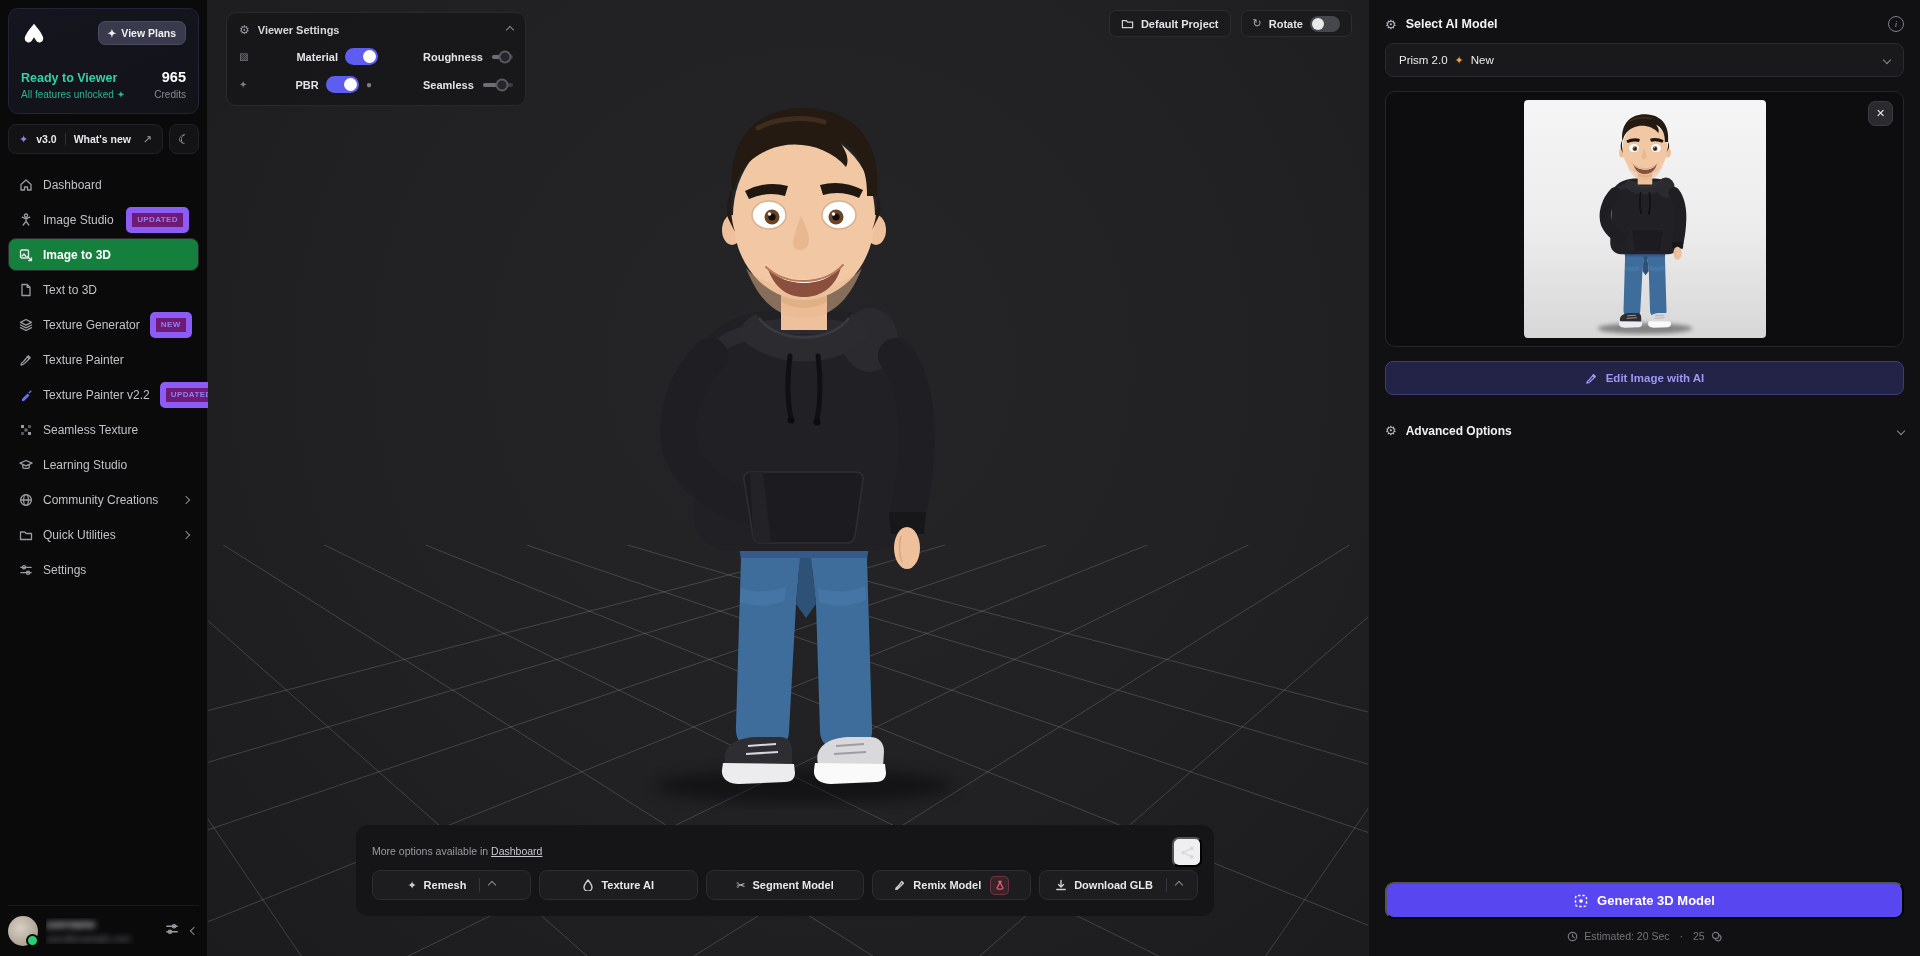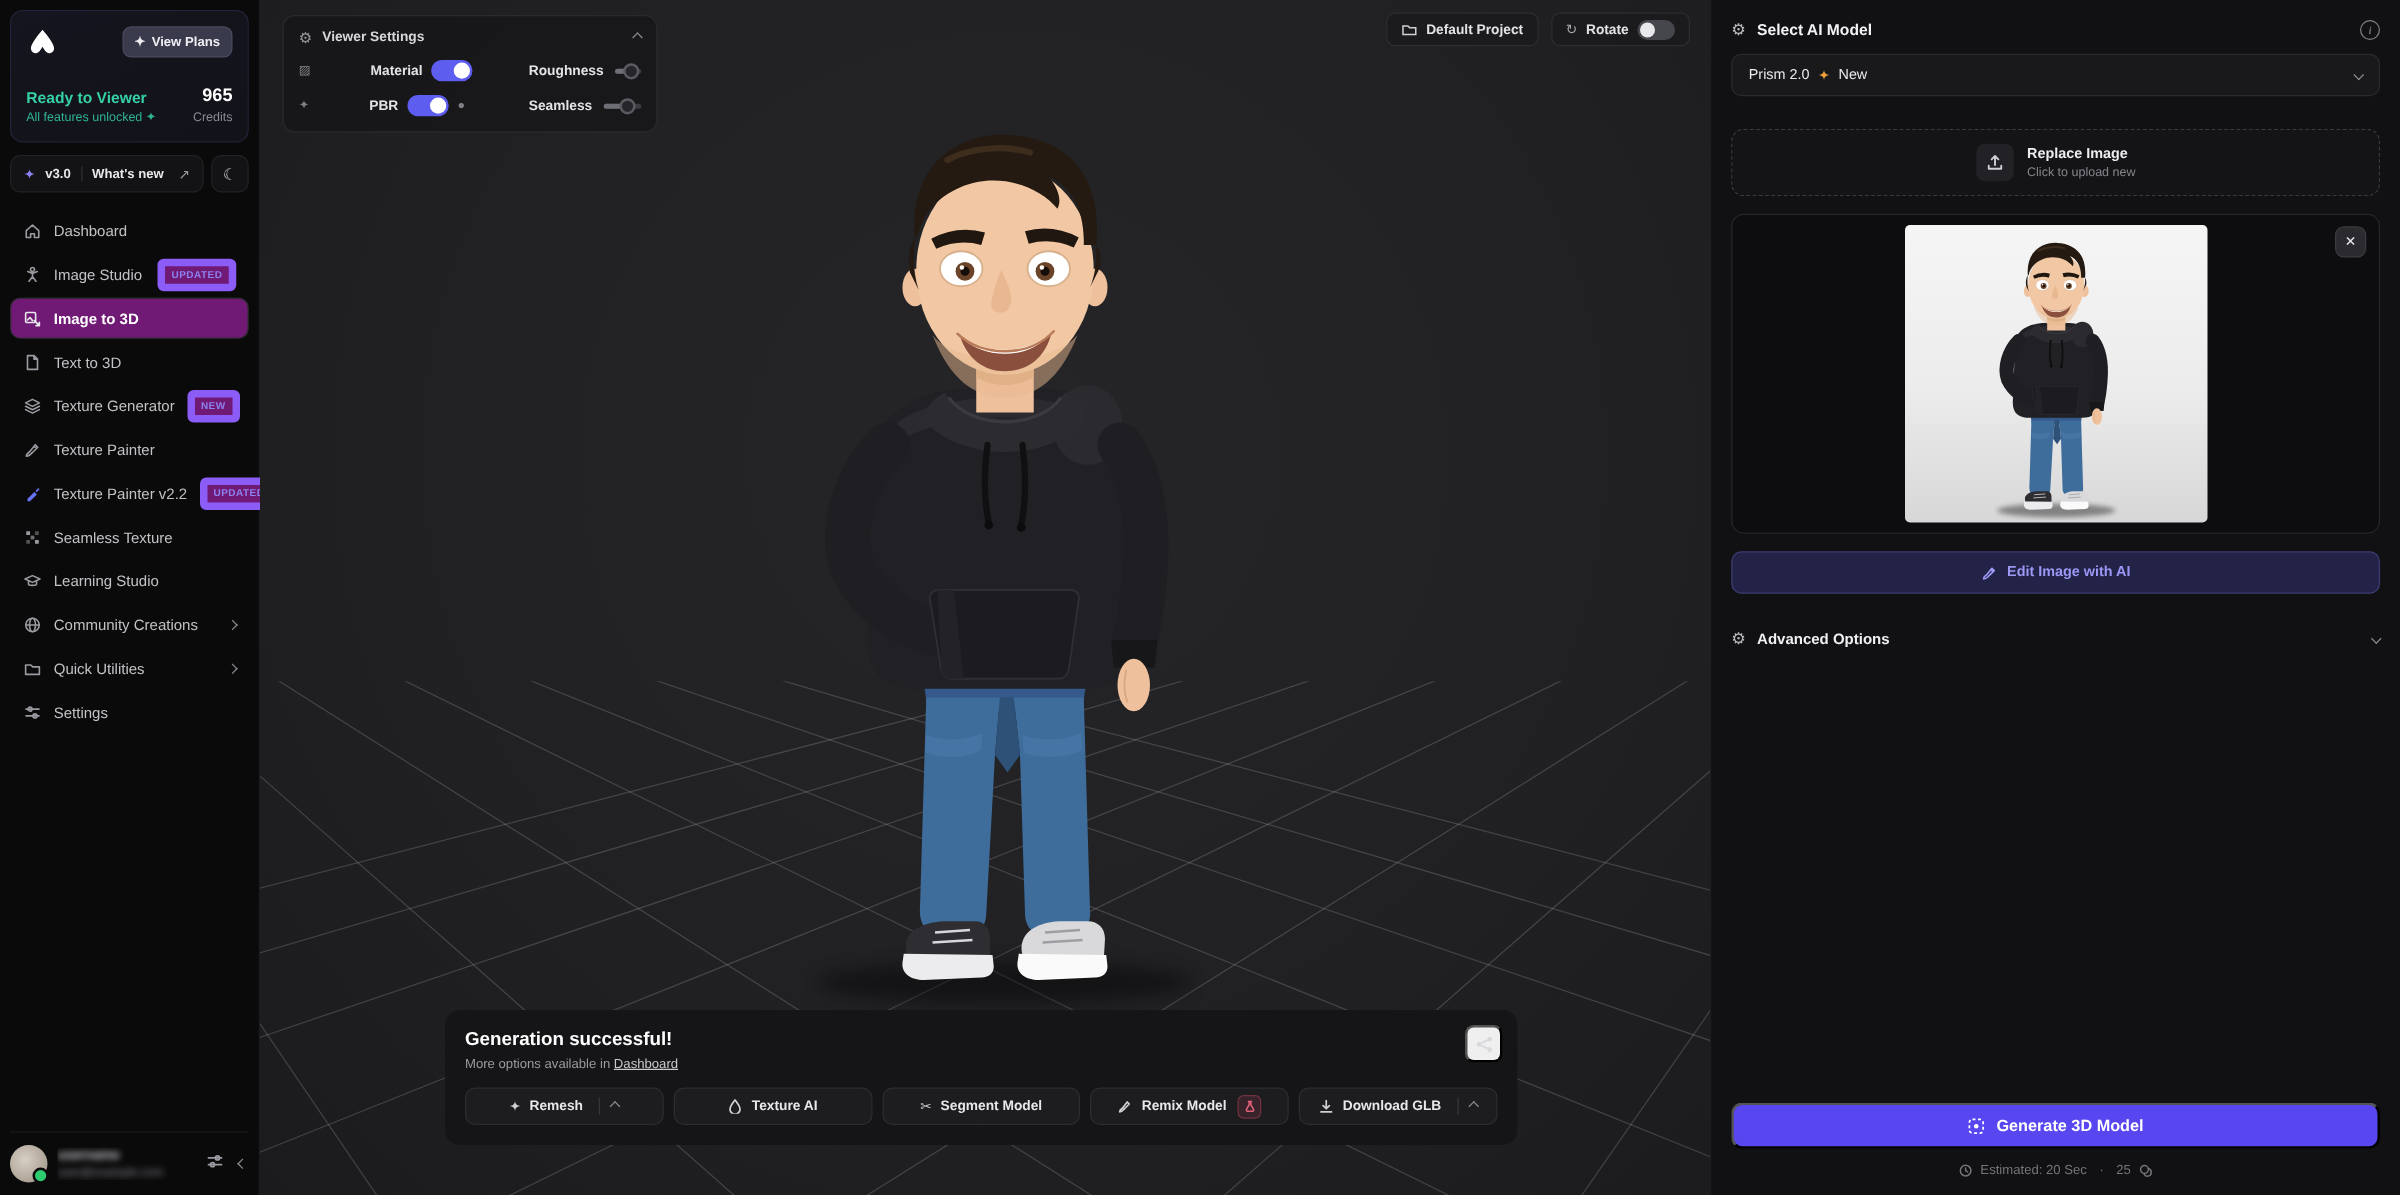--- a/index.html
+++ b/index.html
@@ -21,21 +21,21 @@
   .version-row { display:flex; gap:6px; margin-top:10px; }
   .version-pill { flex:1; display:flex; align-items:center; gap:8px; background:#131316; border:1px solid #222226; border-radius:8px; height:30px; padding:0 10px; cursor:pointer; }
   .vtag { color:#e8e8ec; font-size:10.5px; font-weight:bold; }
   .vdiv { width:1px; height:12px; background:#2e2e33; }
   .vnew { color:#e8e8ec; font-size:10.5px; font-weight:bold; flex:1; }
   .varrow { color:#9a9aa0; font-size:11px; }
   .moon-btn { width:30px; height:30px; background:#131316; border:1px solid #222226; border-radius:8px; color:#c9c9ce; display:flex; align-items:center; justify-content:center; font-size:13px; cursor:pointer; }
 
   .nav { margin-top:14px; display:flex; flex-direction:column; gap:2px; }
   .nav-item { display:flex; align-items:center; gap:10px; height:33px; padding:0 9px; border-radius:8px; border:1px solid transparent; cursor:pointer; }
-  .nav-item.active { background:#701a75; border-color:#2b2b30; }
+  .nav-item.active { background:#15803d; border-color:#2b2b30; }
   .nicon { width:15px; height:15px; display:flex; align-items:center; justify-content:center; color:#9a9aa0; flex:none; }
   .nicon svg { width:14px; height:14px; stroke:#9a9aa0; fill:none; stroke-width:1.3; stroke-linecap:round; stroke-linejoin:round; }
   .nav-item.active .nicon svg { stroke:#e8e8ec; }
   .nlabel { color:#c2c2c6; font-size:12px; flex:1; white-space:nowrap; }
   .nav-item.active .nlabel { color:#fff; font-weight:bold; }
   .badge { font-size:8px; font-weight:bold; letter-spacing:.4px; color:#8d82f2; background:#701a75; border:6px solid #8b5cf6; border-radius:5px; padding:2.5px 5px; }
   .chev { width:6px; height:6px; border-right:1.5px solid #8a8a90; border-bottom:1.5px solid #8a8a90; display:inline-block; }
   .chev-right { transform:rotate(-45deg); }
   .chev-down { transform:rotate(45deg); }
   .chev-up { transform:rotate(-135deg); }
@@ -454,21 +454,20 @@
         <span>Default Project</span>
       </button>
       <div class="tr-btn">
         <span class="tr-ic">↻</span>
         <span>Rotate</span>
         <span class="mini-toggle"></span>
       </div>
     </div>
 
     <div class="gen-toolbar">
-      <div class="gen-title">Generation successful!</div>
       <div class="gen-sub">
         <span>More options available in </span><span class="dash-link">Dashboard</span>
       </div>
       <button class="share-btn">
         <svg viewBox="0 0 16 16">
             <circle cx="3.5" cy="8" r="2"></circle>
             <circle cx="12.5" cy="3.5" r="2"></circle>
             <circle cx="12.5" cy="12.5" r="2"></circle>
             <path d="M5.3 7 L10.7 4.4 M5.3 9 L10.7 11.6"></path>
           </svg>
@@ -526,31 +525,20 @@
       <span class="info-ic">i</span>
     </div>
 
     <div class="model-select">
       <span class="model-name">Prism 2.0</span>
       <span class="model-spark">✦</span>
       <span class="model-new">New</span>
       <span class="chev chev-down"></span>
     </div>
 
-    <div class="replace-box">
-      <span class="upload-sq">
-        <svg viewBox="0 0 14 14">
-            <path d="M7 9 V2 M4.3 4.5 L7 1.8 L9.7 4.5 M2 9.5 V12 H12 V9.5"></path>
-          </svg>
-      </span>
-      <span>
-        <div class="replace-title">Replace Image</div>
-        <div class="replace-sub">Click to upload new</div>
-      </span>
-    </div>
 
     <div class="preview-box">
       <div class="preview-img">
         <svg viewBox="0 0 392 722">
             <use href="#character3d" xlink:href="#character3d"></use>
           </svg>
       </div>
       <button class="close-btn">
         <span>✕</span>
       </button>

